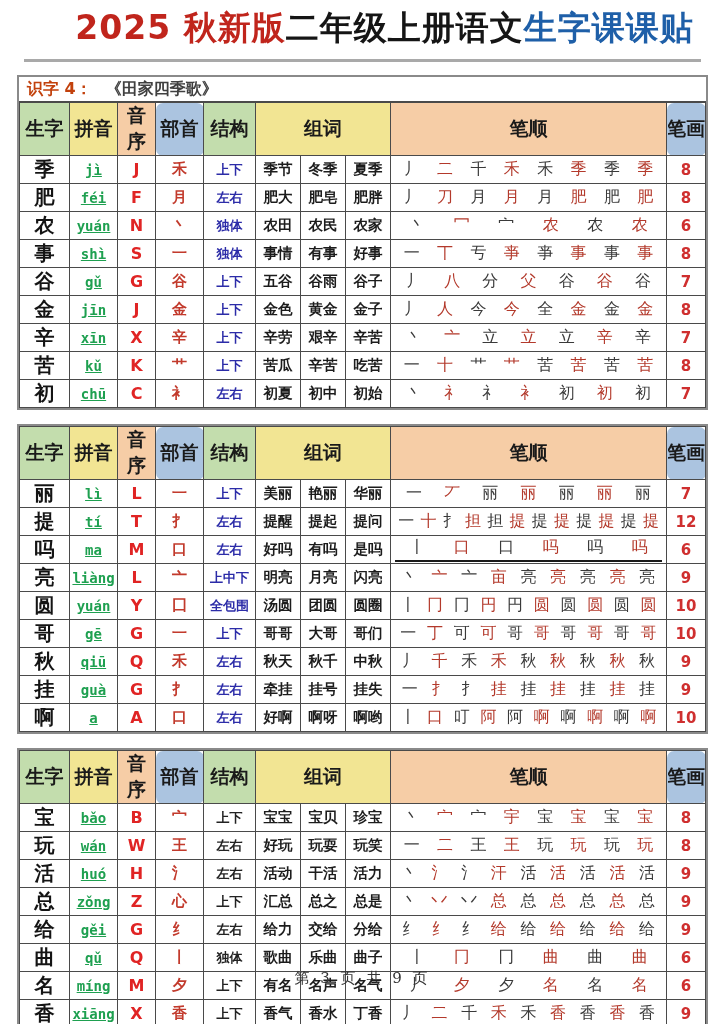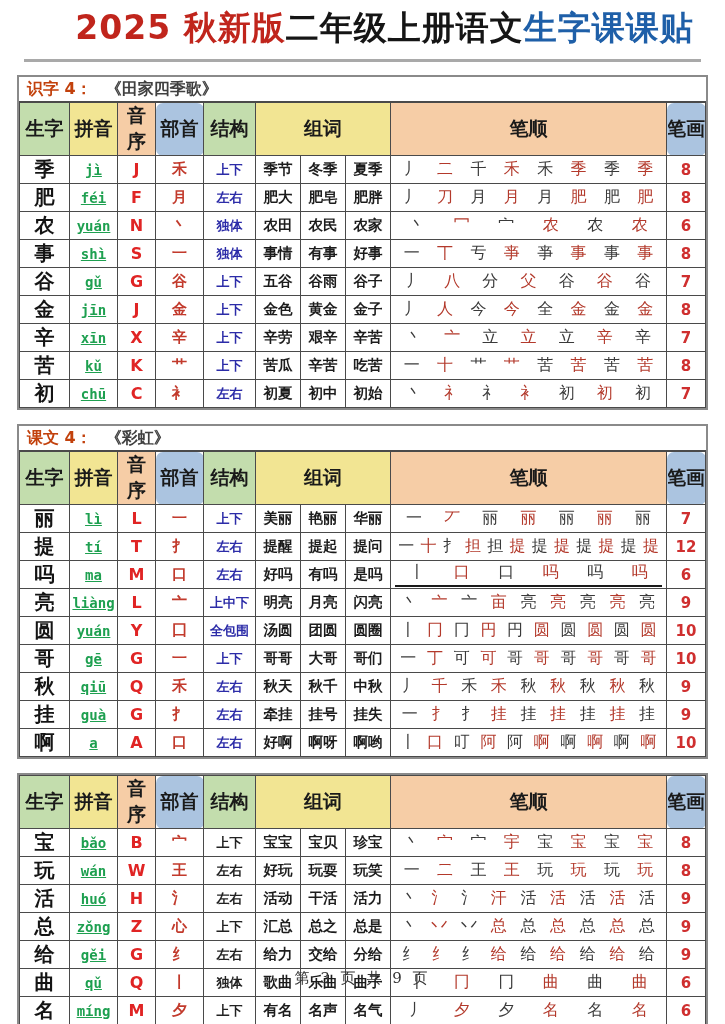--- a/index.html
+++ b/index.html
@@ -329,23 +329,20 @@
               <span class="stroke-glyph">初</span>
             </div>
           </td>
           <td class="count-cell">7</td>
         </tr>
       </tbody>
   </table>
 </div>
 
 <div class="table-block block-1">
-  <div class="table-title">
-    <span class="tt-label">课文 4：</span><span class="tt-book">《彩虹》</span>
-  </div>
   <table>
     <colgroup>
       <col style="width:50px">
         <col style="width:48px">
         <col style="width:38px">
         <col style="width:48px">
         <col style="width:52px">
       <col style="width:45px">
         <col style="width:45px">
         <col style="width:45px">

